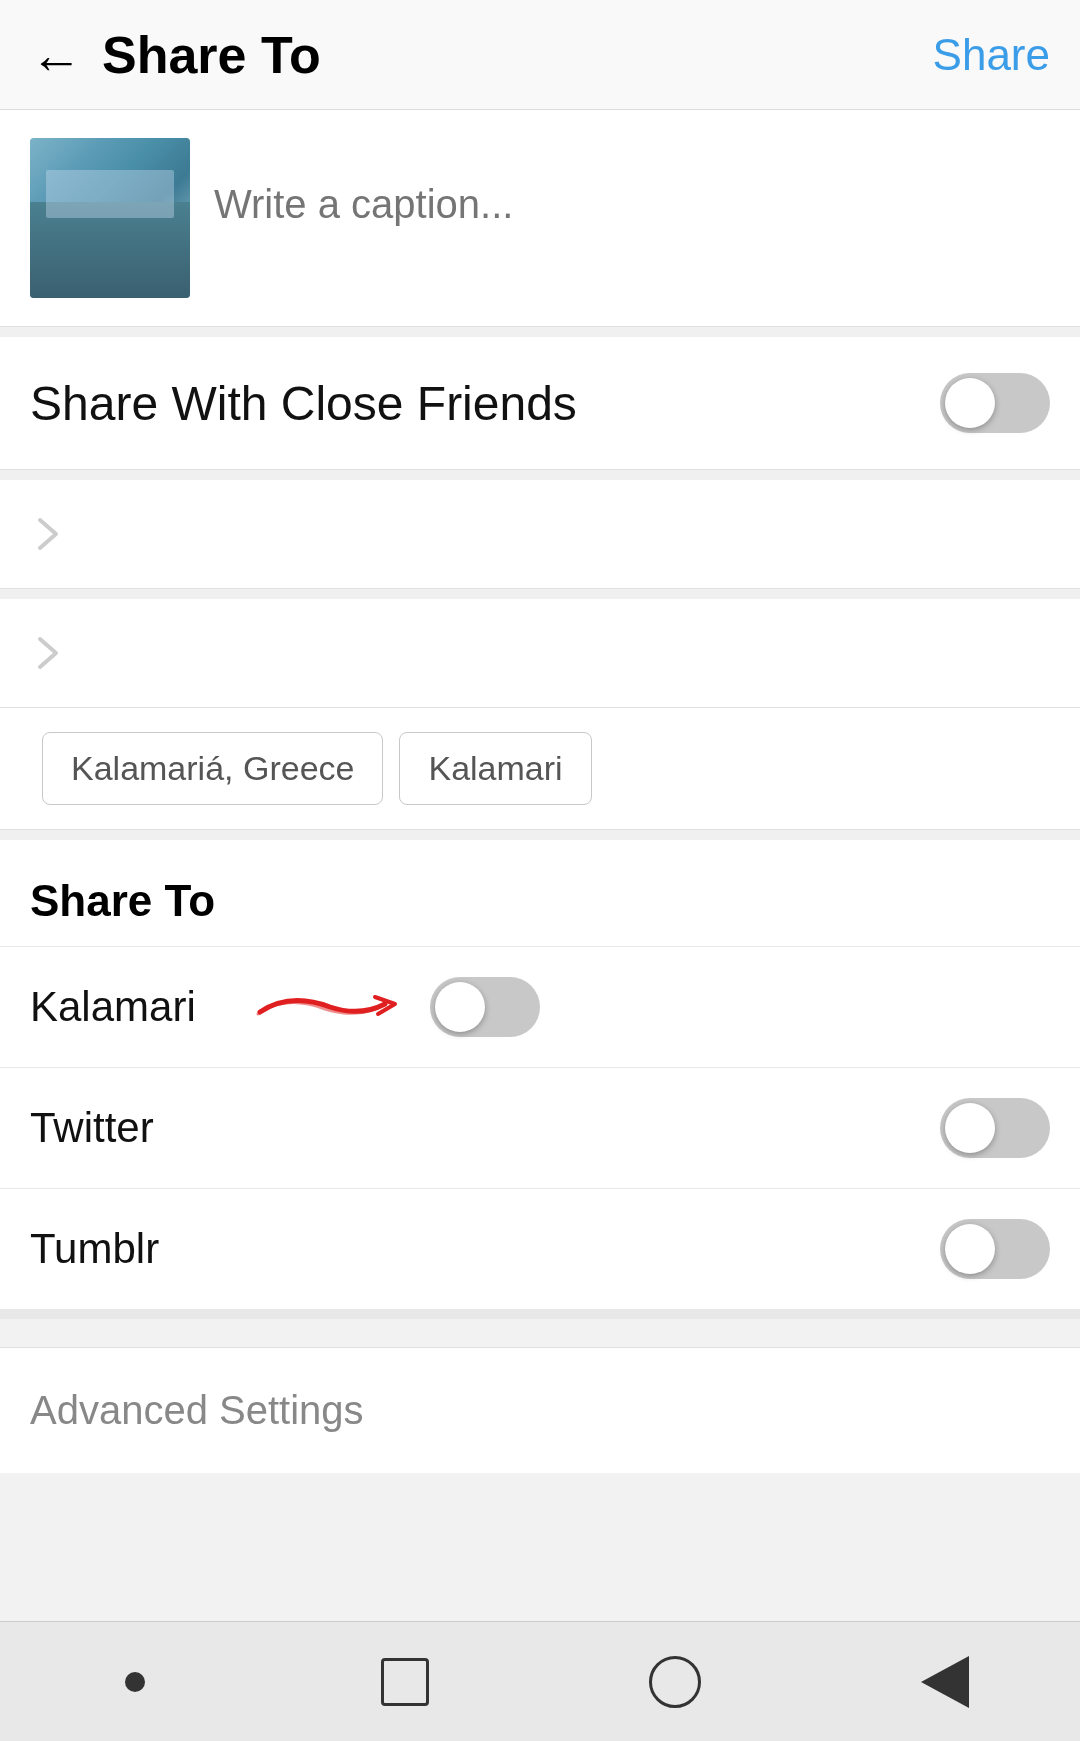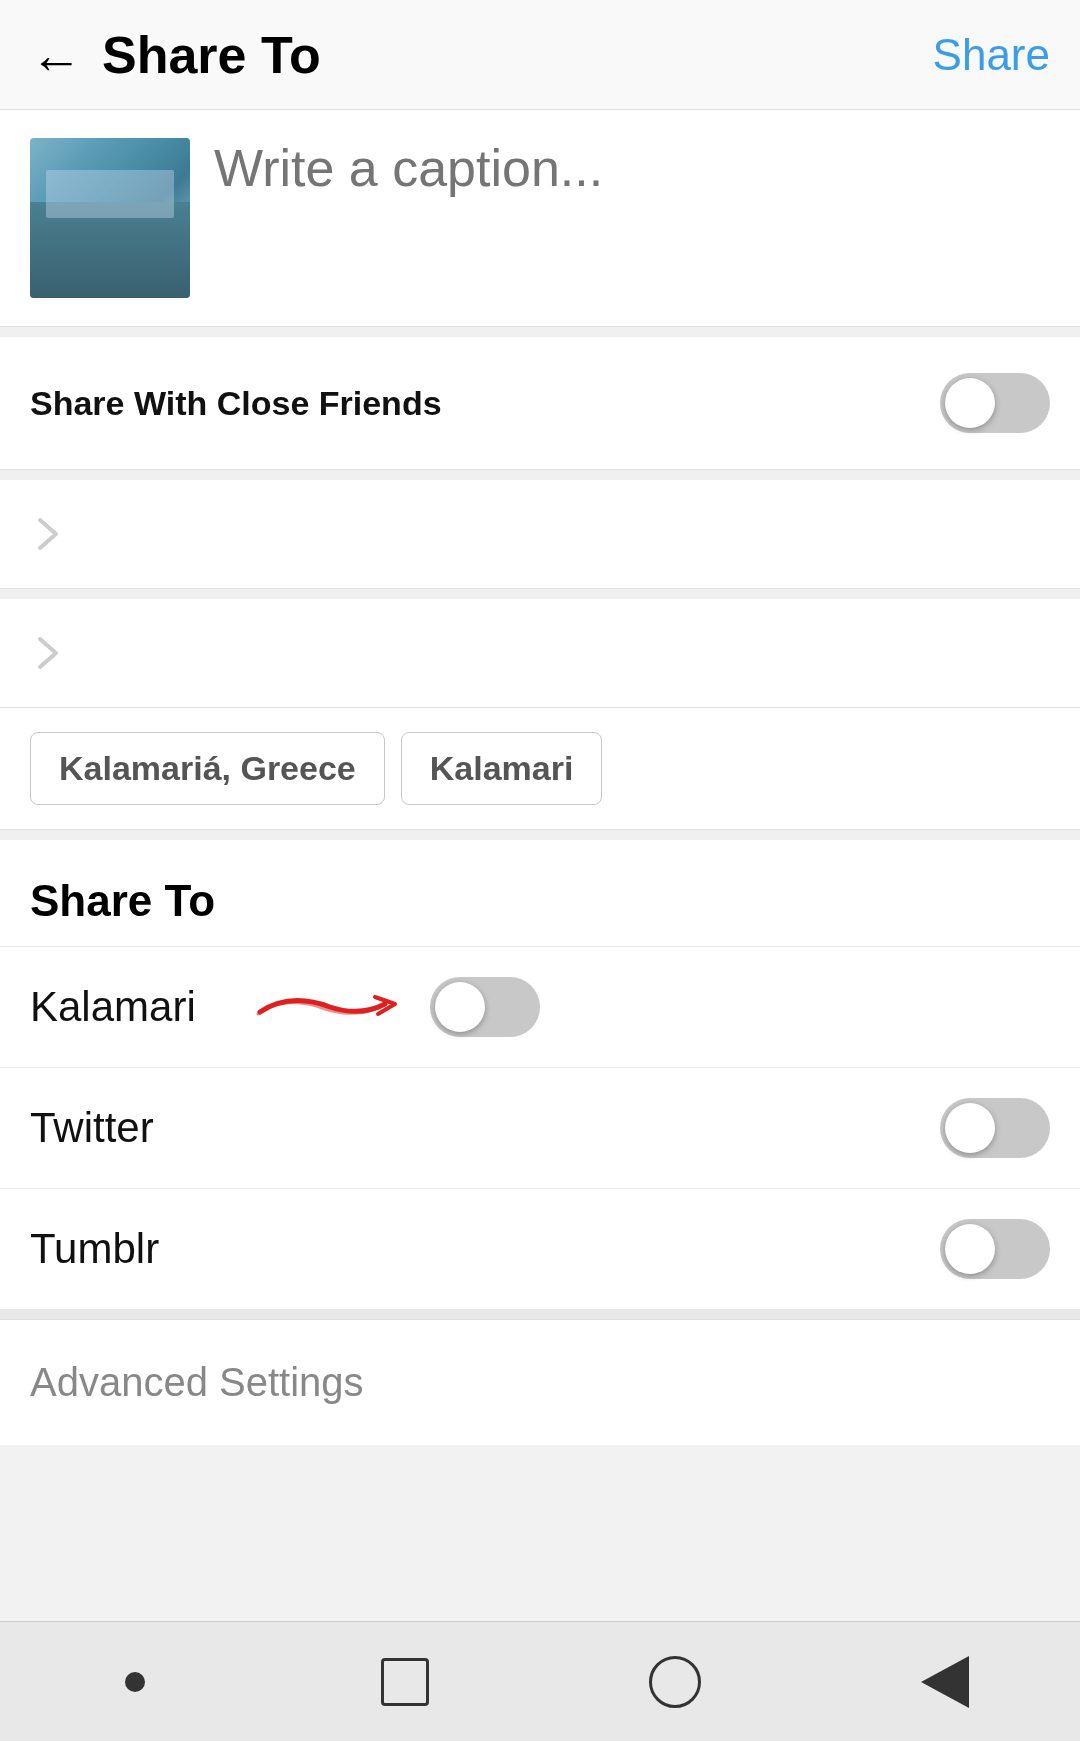--- a/index.html
+++ b/index.html
@@ -111,41 +111,42 @@
 
     .caption-input-area {
       flex: 1;
       display: flex;
       align-items: center;
     }
 
     .caption-input {
       border: none;
       outline: none;
-      font-size: 52px;
+      font-size: 40px;
       color: #b0b0b0;
       background: transparent;
       width: 100%;
       resize: none;
+      margin-top: 44px;
     }
 
     
     .section-row {
       display: flex;
       align-items: center;
       justify-content: space-between;
       background: #fff;
       padding: 36px 30px;
       border-bottom: 1px solid #e0e0e0;
     }
 
     .section-label {
-      font-size: 34px;
+      font-size: 48px;
       color: #111;
-      font-weight: 700;
+      font-weight: 400;
     }
 
     
     .toggle-switch {
       width: 110px;
       height: 60px;
       border-radius: 30px;
       background: #c8c8c8;
       position: relative;
       cursor: pointer;
@@ -160,25 +161,24 @@
       height: 50px;
       border-radius: 50%;
       background: #fff;
       box-shadow: 0 2px 6px rgba(0,0,0,0.3);
       transition: left 0.2s;
     }
 
     
     .location-chips-section {
       background: #fff;
-      padding: 24px 30px;
+      padding: 24px 42px;
       border-bottom: 1px solid #e0e0e0;
       overflow-x: auto;
       white-space: nowrap;
-      font-weight: bold;
     }
 
     .location-chips-inner {
       display: flex;
       gap: 16px;
     }
 
     .location-chip {
       display: inline-block;
       padding: 16px 28px;
@@ -239,21 +239,21 @@
     .red-arrow {
       width: 160px;
       height: 50px;
     }
 
     
     .advanced-settings {
       background: #fff;
       padding: 40px 30px;
       border-top: 1px solid #e0e0e0;
-      margin-top: 0;
+      margin-top: 28px;
     }
 
     .advanced-settings-label {
       font-size: 40px;
       color: #888;
     }
 
     
     .bottom-nav {
       position: fixed;

